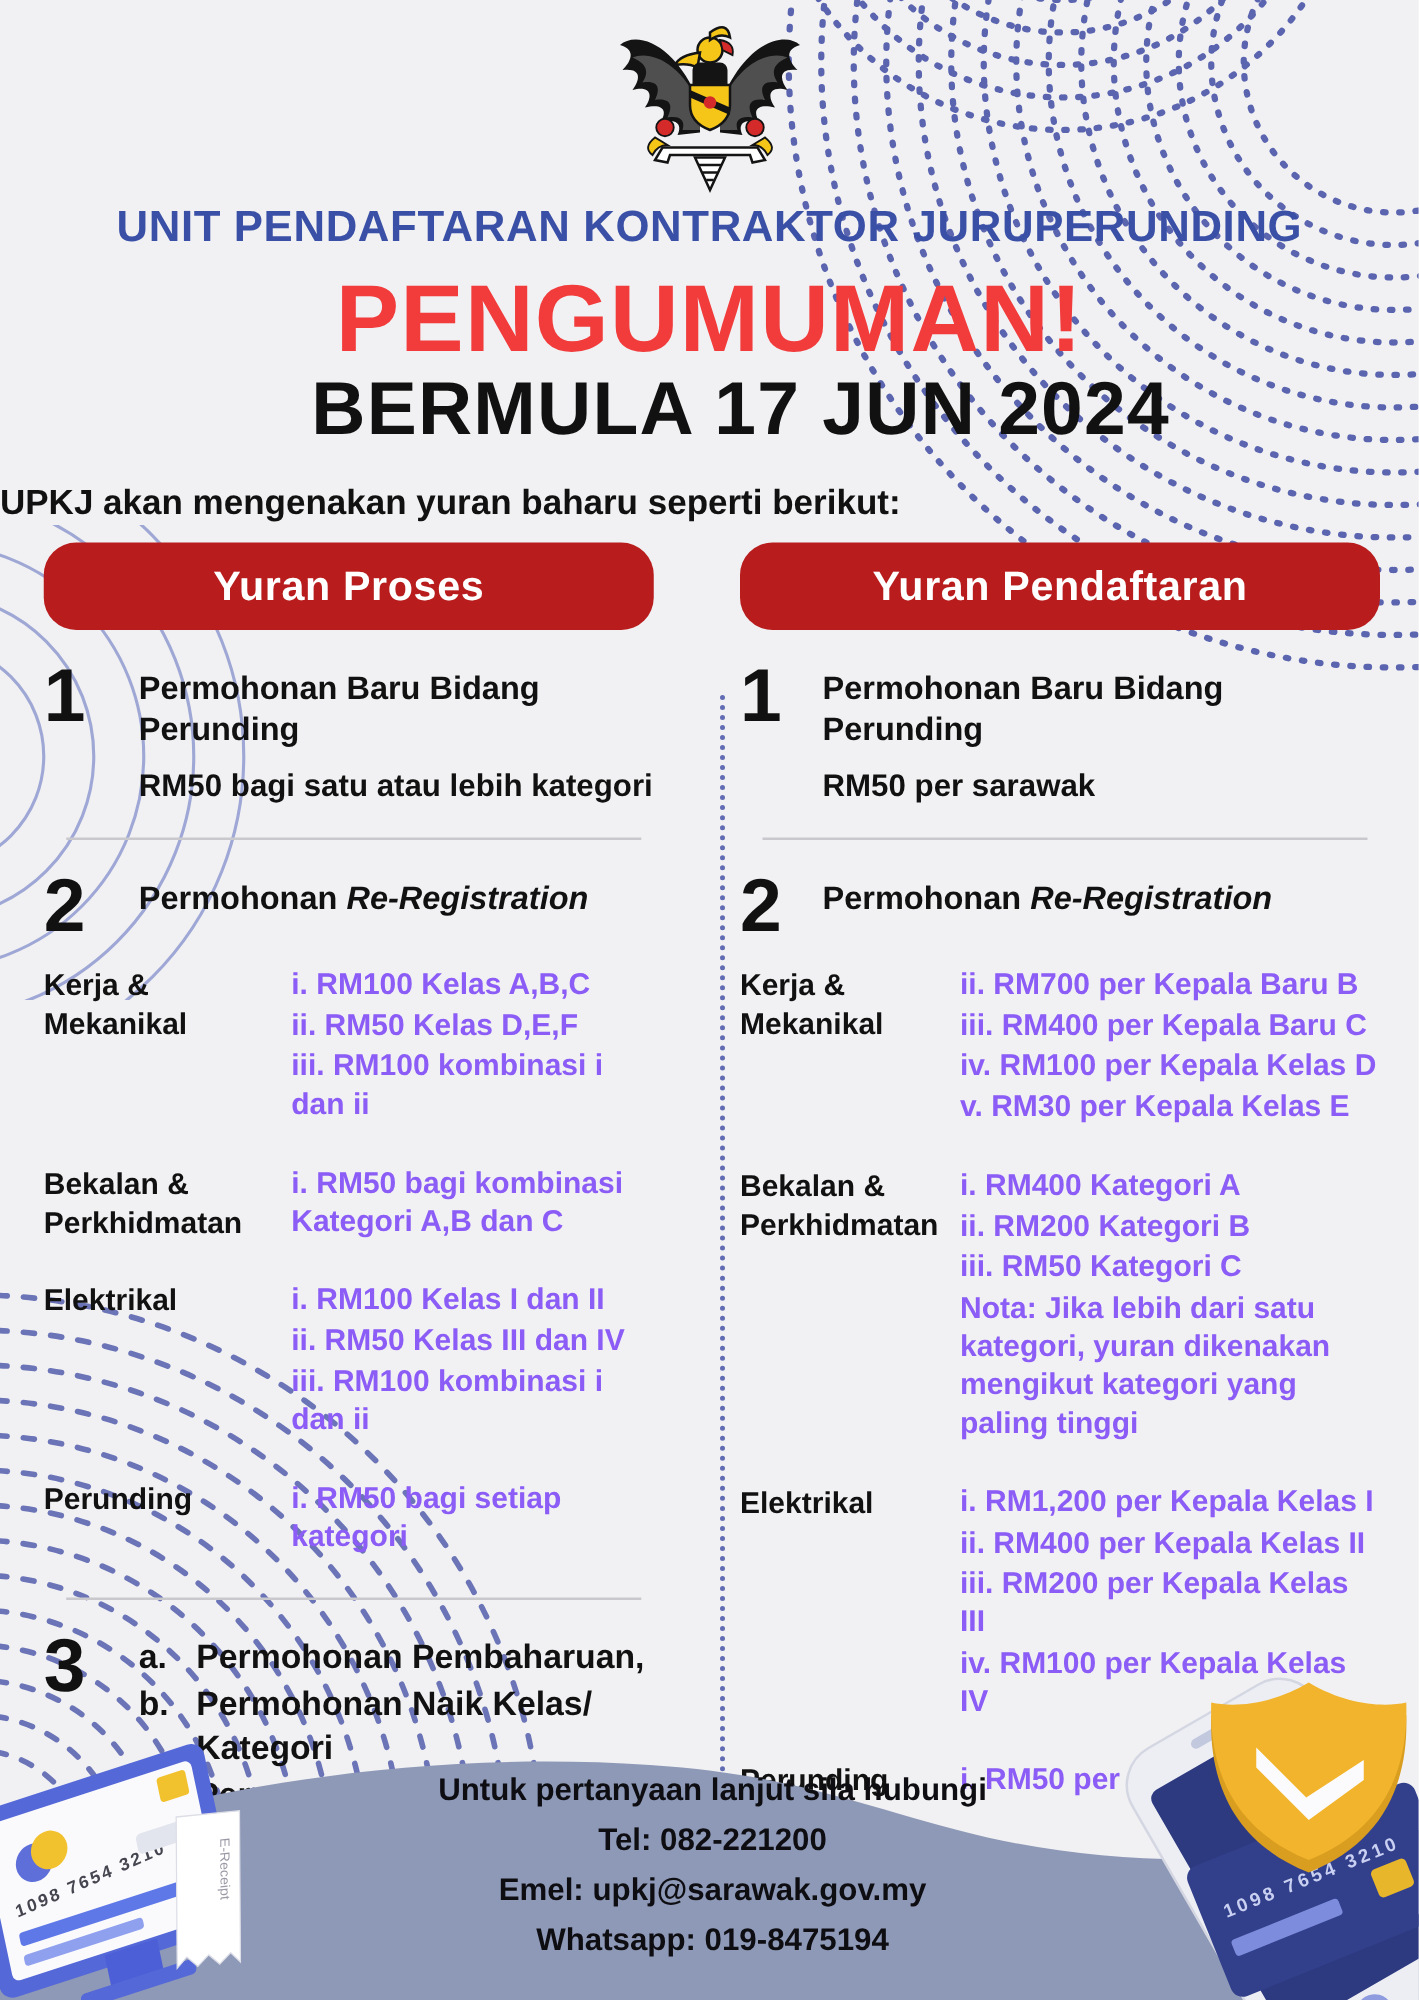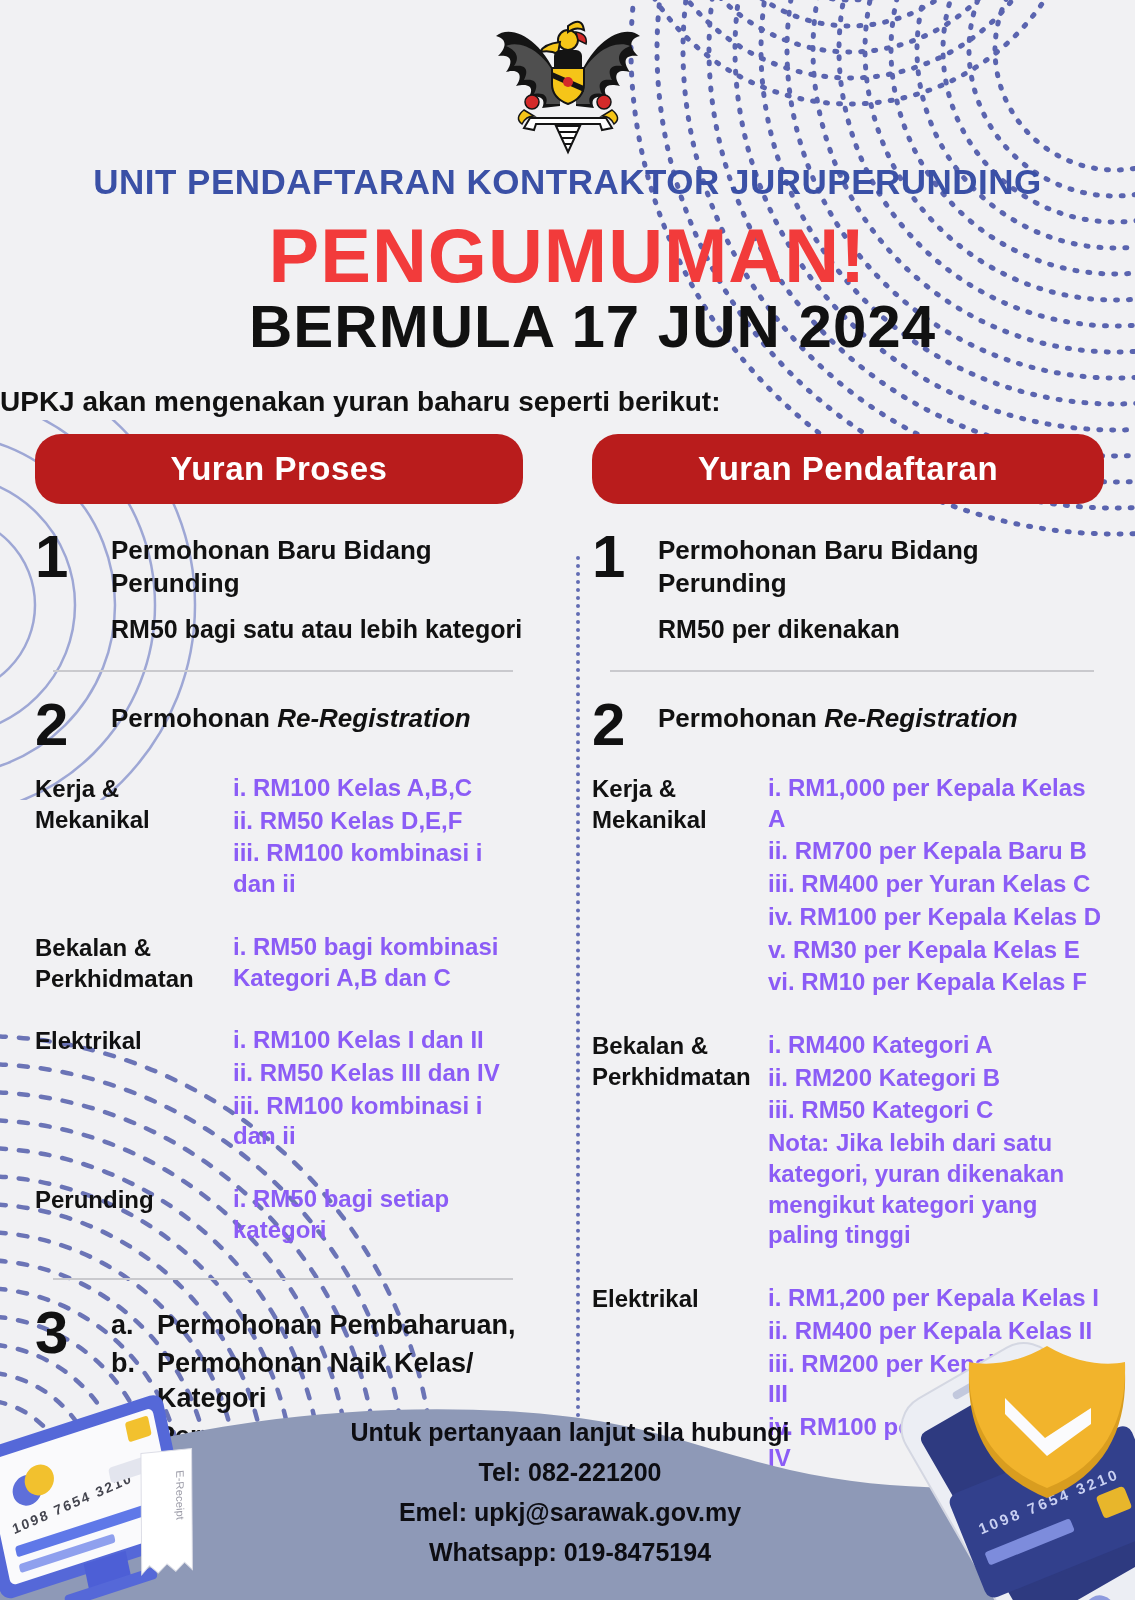--- a/index.html
+++ b/index.html
@@ -264,40 +264,38 @@
   </div>
 
   <div class="col col-right">
     <div class="pill">Yuran Pendaftaran</div>
 
     <div class="sec">
       <div class="sec-head">
         <div class="big-num">1</div>
         <div class="sec-heading">Permohonan Baru Bidang Perunding</div>
       </div>
-      <div class="sec-fee">RM50 per dikenakan</div>
+      <div class="sec-fee">RM50 per sarawak</div>
     </div>
 
     <hr class="h-divider">
 
     <div class="sec">
       <div class="sec-head">
         <div class="big-num">2</div>
         <div class="sec-heading"><span>Permohonan </span><span class="ital">Re-Registration</span></div>
       </div>
       <div class="fee-rows">
         <div class="fee-row">
           <div class="fee-label">Kerja &amp; Mekanikal</div>
           <div class="fee-items">
-              <div class="fee-line">i.  RM1,000  per Kepala Kelas A</div>
               <div class="fee-line">ii.  RM700 per Kepala Baru B</div>
-              <div class="fee-line">iii. RM400 per Yuran Kelas C</div>
+              <div class="fee-line">iii. RM400 per Kepala Baru C</div>
               <div class="fee-line">iv. RM100 per Kepala Kelas D</div>
               <div class="fee-line">v.  RM30 per Kepala Kelas E</div>
-              <div class="fee-line">vi. RM10 per Kepala Kelas F</div>
             </div>
         </div>
         <div class="fee-row">
           <div class="fee-label">Bekalan &amp; Perkhidmatan</div>
           <div class="fee-items">
               <div class="fee-line">i.   RM400 Kategori A</div>
               <div class="fee-line">ii.  RM200 Kategori B</div>
               <div class="fee-line">iii. RM50 Kategori C</div>
               <div class="fee-line">Nota: Jika lebih dari satu kategori, yuran dikenakan mengikut kategori yang paling tinggi</div>
             </div>

